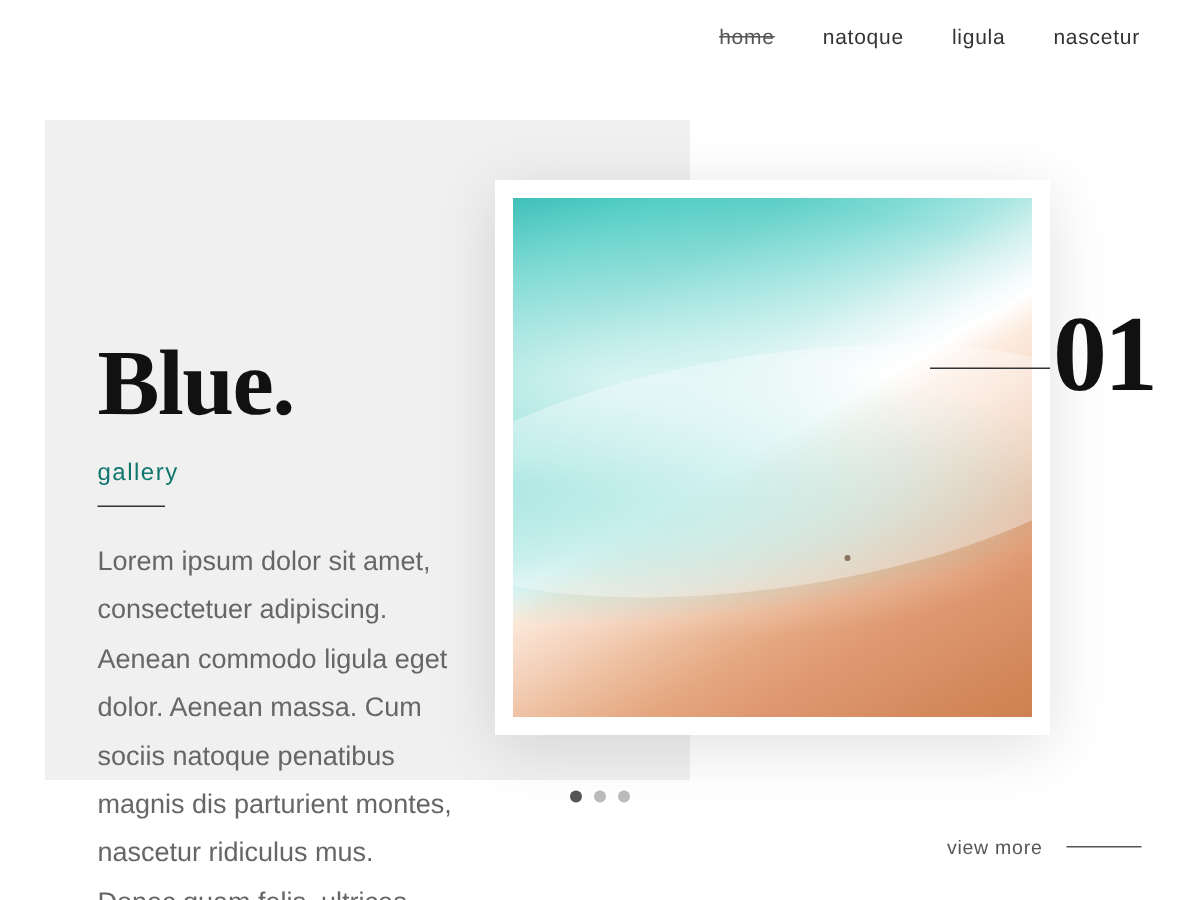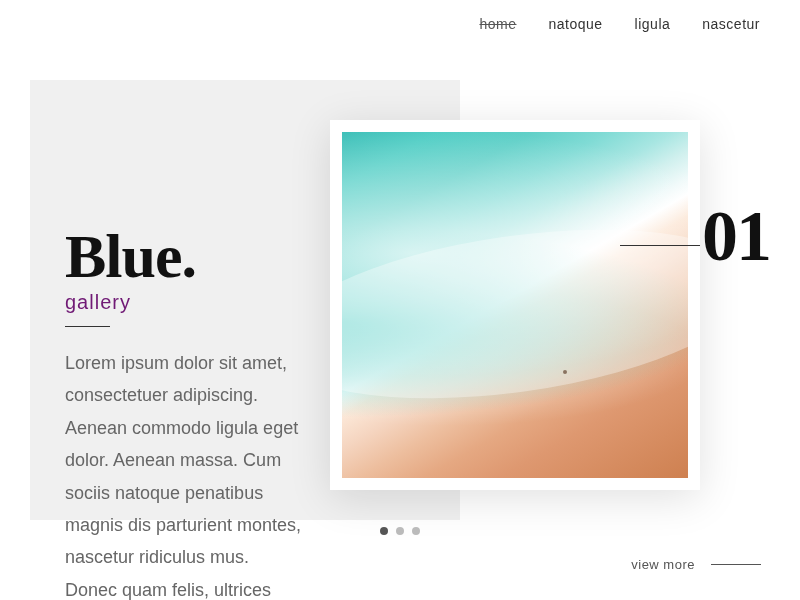--- a/index.html
+++ b/index.html
@@ -66,25 +66,25 @@
       font-size: 62px;
       font-weight: 800;
       color: #111;
       font-family: Georgia, serif;
       line-height: 1;
       letter-spacing: -1px;
       margin-top: 45px;
     }
 
     .gallery-subtitle {
-      font-size: 20px;
-      color: #701a75;
+      font-size: 16px;
+      color: #0f766e;
       font-family: Arial, Helvetica, sans-serif;
       font-weight: 300;
-      margin-top: 4px;
+      margin-top: 20px;
       letter-spacing: 1px;
     }
 
     .title-underline {
       width: 45px;
       height: 1px;
       background: #333;
       margin-top: 12px;
       margin-bottom: 20px;
     }

